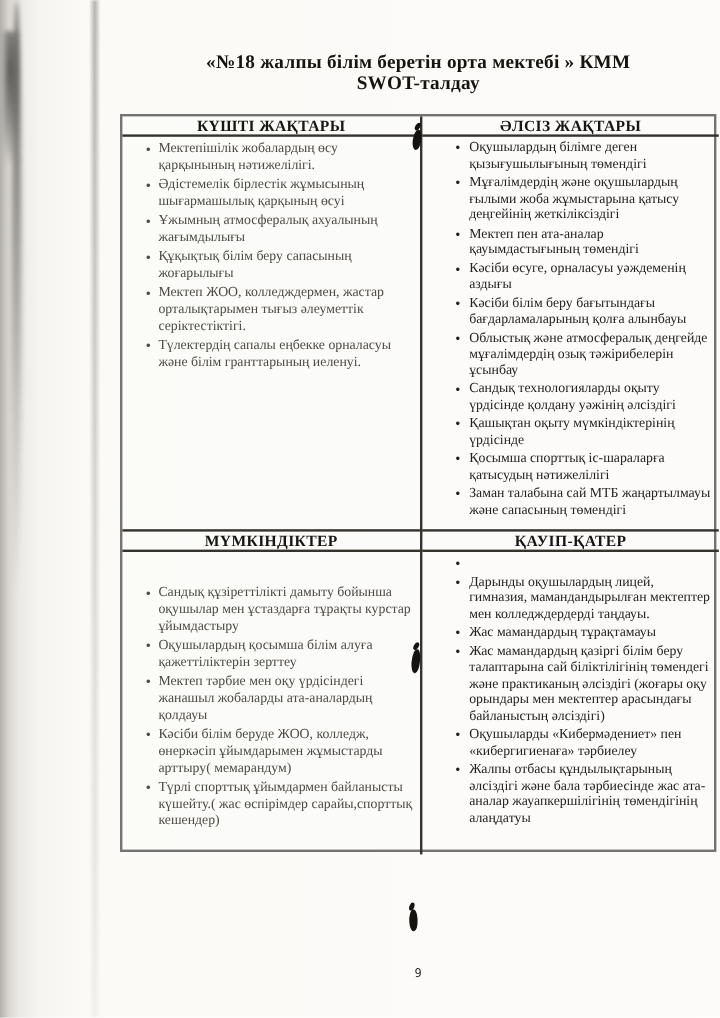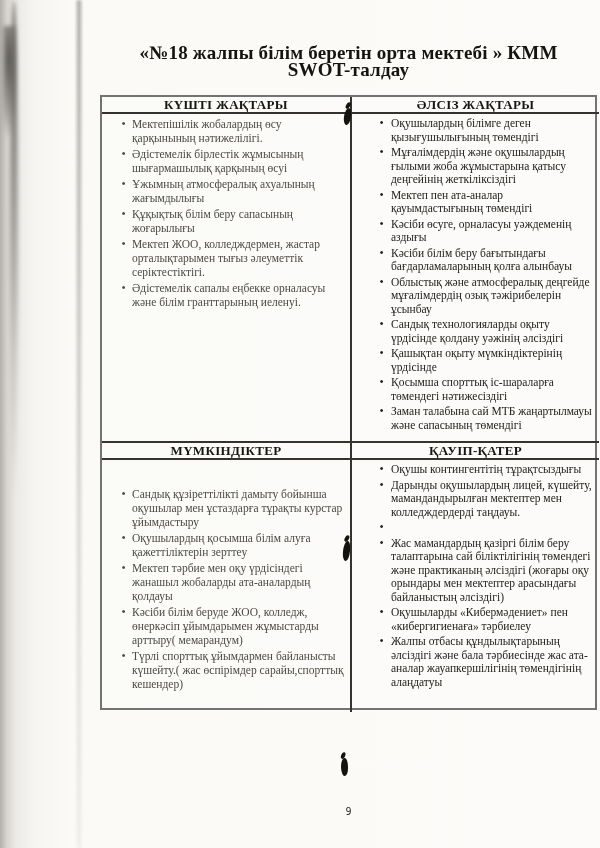--- a/index.html
+++ b/index.html
@@ -16,21 +16,21 @@
     mask-image:linear-gradient(90deg,transparent,#000,transparent);
     filter:blur(1.5px);}
   .corner-smudge{left:3px;top:26px;width:14px;height:110px;
     background:radial-gradient(ellipse at 40% 30%,rgba(55,53,50,0.85),rgba(90,88,84,0.35) 55%,transparent 75%);
     filter:blur(2px);}
   .edge-streak{left:10px;top:0;width:8px;height:500px;
     background:linear-gradient(180deg,rgba(70,68,64,0.8),rgba(110,107,102,0.25) 70%,transparent);
     filter:blur(2px);border-radius:50%;}
 
   .title{position:absolute;left:100px;top:44px;width:497px;text-align:center;
-    font-weight:bold;font-size:19px;line-height:17px;color:#15140f;letter-spacing:0.2px;}
+    font-weight:bold;font-size:16px;line-height:17px;color:#15140f;letter-spacing:0.2px;}
 
   .swot-table{position:absolute;left:100px;top:95px;width:497px;height:615px;
     display:grid;grid-template-columns:250px 247px;grid-template-rows:17px 329px 17px 252px;
     border:2px solid #737373;box-sizing:border-box;background:rgba(253,252,250,0.4);}
   .cell{box-sizing:border-box;overflow:hidden;}
   .col-l{border-right:2px solid #35332e;}
   .hdr{font-weight:bold;font-size:13px;text-align:center;line-height:15px;color:#171613;
     border-bottom:2px solid #35332e;letter-spacing:0.3px;}
   .hdr2{border-top:2px solid #35332e;margin-top:-2px;text-align:center;}
   .body-cell ul{list-style:none;margin:0;padding:0;}
@@ -86,21 +86,21 @@
       <li>
           <span class="bullet">•</span>
           <span>Құқықтық білім беру сапасының жоғарылығы</span>
         </li>
       <li>
           <span class="bullet">•</span>
           <span>Мектеп ЖОО, колледждермен, жастар орталықтарымен тығыз әлеуметтік серіктестіктігі.</span>
         </li>
       <li>
           <span class="bullet">•</span>
-          <span>Әдістемелік сапалы еңбекке орналасуы және білім гранттарының иеленуі.</span>
+          <span>Түлектердің сапалы еңбекке орналасуы және білім гранттарының иеленуі.</span>
         </li>
     </ul>
   </div>
 
   <div class="cell body-cell cell-weaknesses">
     <ul>
       <li>
           <span class="bullet">•</span>
           <span>Оқушылардың білімге деген қызығушылығының төмендігі</span>
         </li>
@@ -127,21 +127,21 @@
       <li>
           <span class="bullet">•</span>
           <span>Сандық технологияларды оқыту үрдісінде қолдану уәжінің әлсіздігі</span>
         </li>
       <li>
           <span class="bullet">•</span>
           <span>Қашықтан оқыту мүмкіндіктерінің үрдісінде</span>
         </li>
       <li>
           <span class="bullet">•</span>
-          <span>Қосымша спорттық іс-шараларға төмендегі нәтижесіздігі</span>
+          <span>Қосымша спорттық іс-шараларға қатысудың нәтижелілігі</span>
         </li>
       <li>
           <span class="bullet">•</span>
           <span>Заман талабына сай МТБ жаңартылмауы және сапасының төмендігі</span>
         </li>
     </ul>
   </div>
 
   <div class="cell col-l hdr hdr2">МҮМКІНДІКТЕР</div>
   <div class="cell hdr hdr2">ҚАУІП-ҚАТЕР</div>
@@ -168,28 +168,28 @@
           <span class="bullet">•</span>
           <span>Түрлі спорттық ұйымдармен байланысты күшейту.( жас өспірімдер сарайы,спорттық кешендер)</span>
         </li>
     </ul>
   </div>
 
   <div class="cell body-cell cell-threats">
     <ul>
       <li>
           <span class="bullet">•</span>
-          <span>Оқушы контингентітің тұрақтсыздығы</span>
-        </li>
-      <li>
-          <span class="bullet">•</span>
-          <span>Дарынды оқушылардың лицей, күшейту, мамандандырылған мектептер мен колледждердерді таңдауы.</span>
-        </li>
-      <li>
-          <span class="bullet">•</span>
+        </li>
+      <li>
+          <span class="bullet">•</span>
+          <span>Дарынды оқушылардың лицей, гимназия, мамандандырылған мектептер мен колледждердерді таңдауы.</span>
+        </li>
+      <li>
+          <span class="bullet">•</span>
+          <span>Жас мамандардың тұрақтамауы</span>
         </li>
       <li>
           <span class="bullet">•</span>
           <span>Жас мамандардың қазіргі білім беру талаптарына сай біліктілігінің төмендегі және практиканың әлсіздігі (жоғары оқу орындары мен мектептер арасындағы байланыстың әлсіздігі)</span>
         </li>
       <li>
           <span class="bullet">•</span>
           <span>Оқушыларды «Кибермәдениет»  пен «кибергигиенаға» тәрбиелеу</span>
         </li>
       <li>

